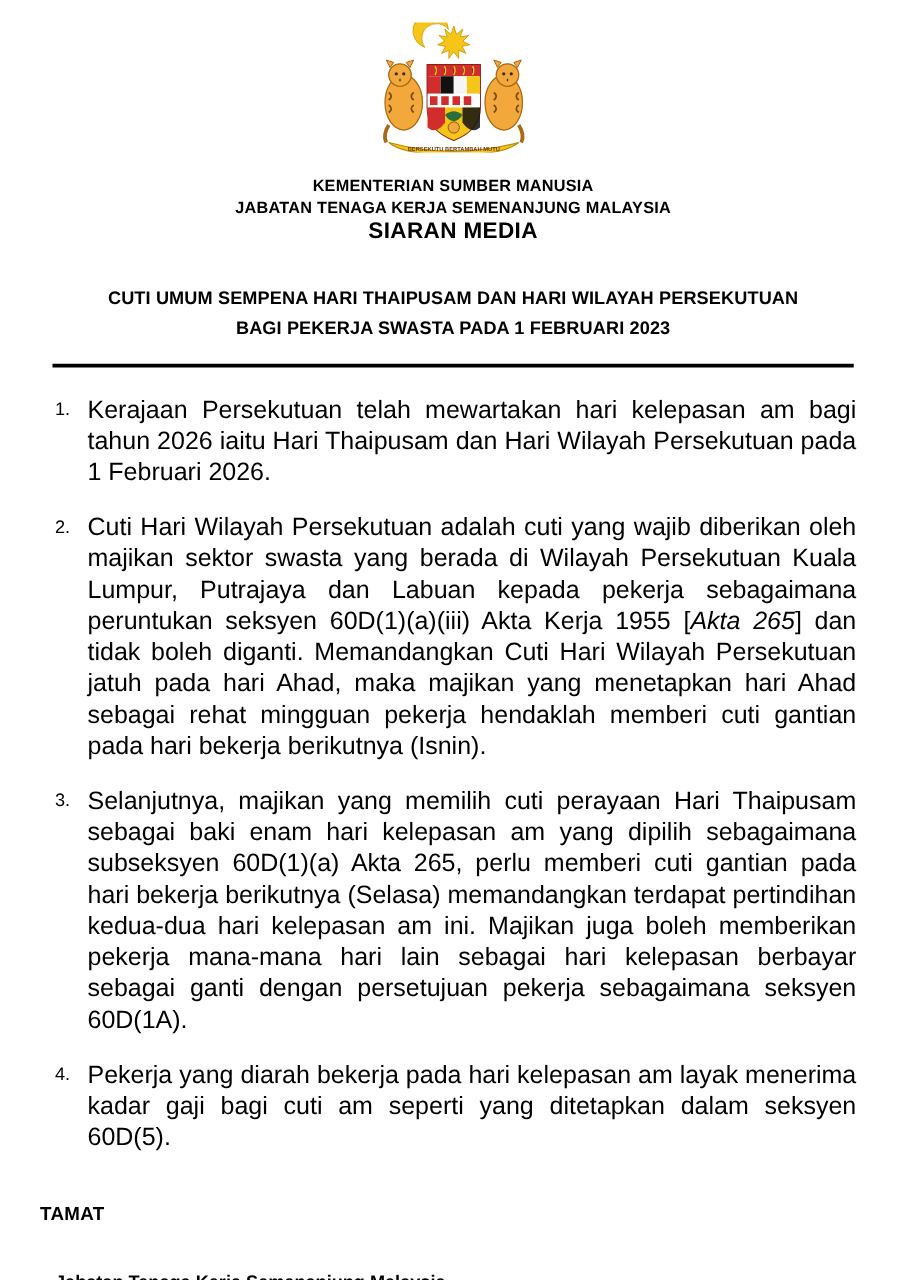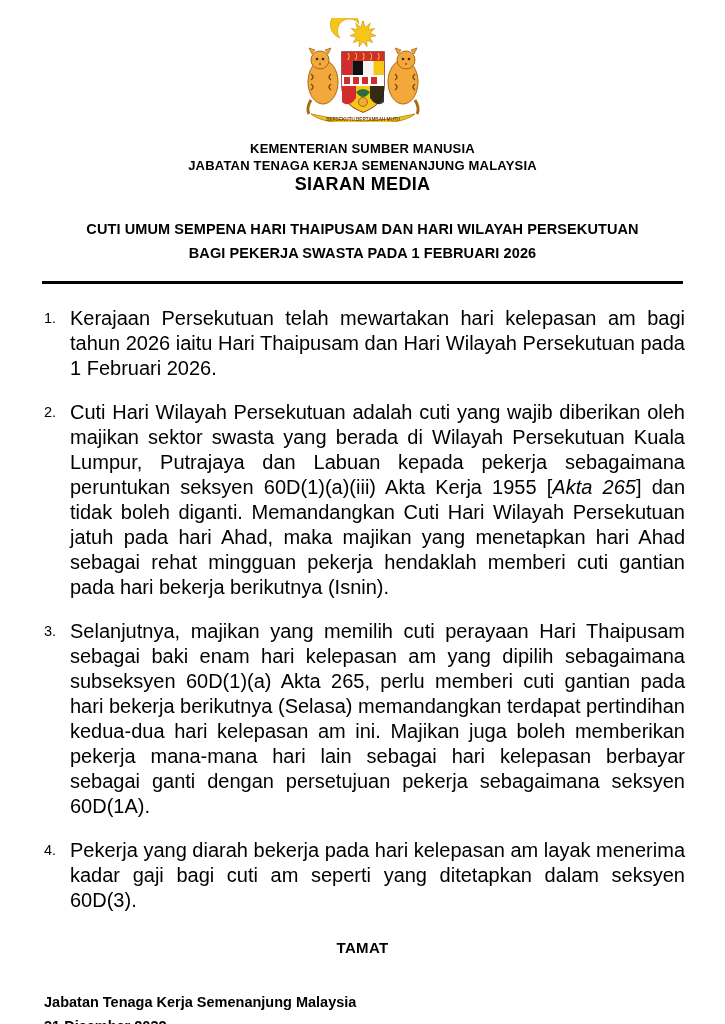--- a/index.html
+++ b/index.html
@@ -48,21 +48,21 @@
     text-align: center;
     font-size: 18px;
     font-weight: bold;
     letter-spacing: 0.3px;
   }
   .doc-title {
     text-align: center;
     font-size: 14.5px;
     font-weight: bold;
     line-height: 24px;
-    margin-top: 22px;
+    margin-top: 32px;
     letter-spacing: 0.1px;
   }
   .rule {
     border: none;
     border-top: 3px solid #000;
     margin: 16px 10px 0 10px;
   }
 
   
   .body {
@@ -86,24 +86,23 @@
     line-height: 25px;
     text-align: justify;
     text-justify: inter-word;
   }
   .item-text .ital {
     font-style: italic;
   }
 
   
   .tamat {
-    text-align: center;
     font-size: 15px;
     font-weight: bold;
-    margin-top: 26px;
+    margin-top: 40px;
     letter-spacing: 0.3px;
   }
   .signoff {
     margin-top: 34px;
     padding-left: 12px;
     font-size: 14.5px;
     font-weight: bold;
     line-height: 24px;
   }
 </style>
@@ -193,21 +192,21 @@
 
   <div class="ministry">
     <div>KEMENTERIAN SUMBER MANUSIA</div>
     <div>JABATAN TENAGA KERJA SEMENANJUNG MALAYSIA</div>
   </div>
 
   <div class="doc-type">SIARAN MEDIA</div>
 
   <div class="doc-title">
     <div>CUTI UMUM SEMPENA HARI THAIPUSAM DAN HARI WILAYAH PERSEKUTUAN</div>
-    <div>BAGI PEKERJA SWASTA PADA 1 FEBRUARI 2026</div>
+    <div>BAGI PEKERJA SWASTA PADA 1 FEBRUARI 2023</div>
   </div>
 
   <hr class="rule">
 
   <div class="body">
 
     <div class="item">
       <div class="item-num">1.</div>
       <div class="item-text">Kerajaan Persekutuan telah mewartakan hari kelepasan am bagi tahun 2026 iaitu Hari Thaipusam dan Hari Wilayah Persekutuan pada 1 Februari 2026.</div>
     </div>
@@ -217,21 +216,21 @@
       <div class="item-text"><span>Cuti Hari Wilayah Persekutuan adalah cuti yang wajib diberikan oleh majikan sektor swasta yang berada di Wilayah Persekutuan Kuala Lumpur, Putrajaya dan Labuan kepada pekerja sebagaimana peruntukan seksyen 60D(1)(a)(iii) Akta Kerja 1955 [</span><span class="ital">Akta 265</span><span>] dan tidak boleh diganti. Memandangkan Cuti Hari Wilayah Persekutuan jatuh pada hari Ahad, maka majikan yang menetapkan hari Ahad sebagai rehat mingguan pekerja hendaklah memberi cuti gantian pada hari bekerja berikutnya (Isnin).</span></div>
     </div>
 
     <div class="item">
       <div class="item-num">3.</div>
       <div class="item-text">Selanjutnya, majikan yang memilih cuti perayaan Hari Thaipusam sebagai baki enam hari kelepasan am yang dipilih sebagaimana subseksyen 60D(1)(a) Akta 265, perlu memberi cuti gantian pada hari bekerja berikutnya (Selasa) memandangkan terdapat pertindihan kedua-dua hari kelepasan am ini. Majikan juga boleh memberikan pekerja mana-mana hari lain sebagai hari kelepasan berbayar sebagai ganti dengan persetujuan pekerja sebagaimana seksyen 60D(1A).</div>
     </div>
 
     <div class="item">
       <div class="item-num">4.</div>
-      <div class="item-text">Pekerja yang diarah bekerja pada hari kelepasan am layak menerima kadar gaji bagi cuti am seperti yang ditetapkan dalam seksyen 60D(3).</div>
+      <div class="item-text">Pekerja yang diarah bekerja pada hari kelepasan am layak menerima kadar gaji bagi cuti am seperti yang ditetapkan dalam seksyen 60D(5).</div>
     </div>
 
   </div>
 
   <div class="tamat">TAMAT</div>
 
   <div class="signoff">
     <div>Jabatan Tenaga Kerja Semenanjung Malaysia</div>
     <div>31 Disember 2032</div>
   </div>

